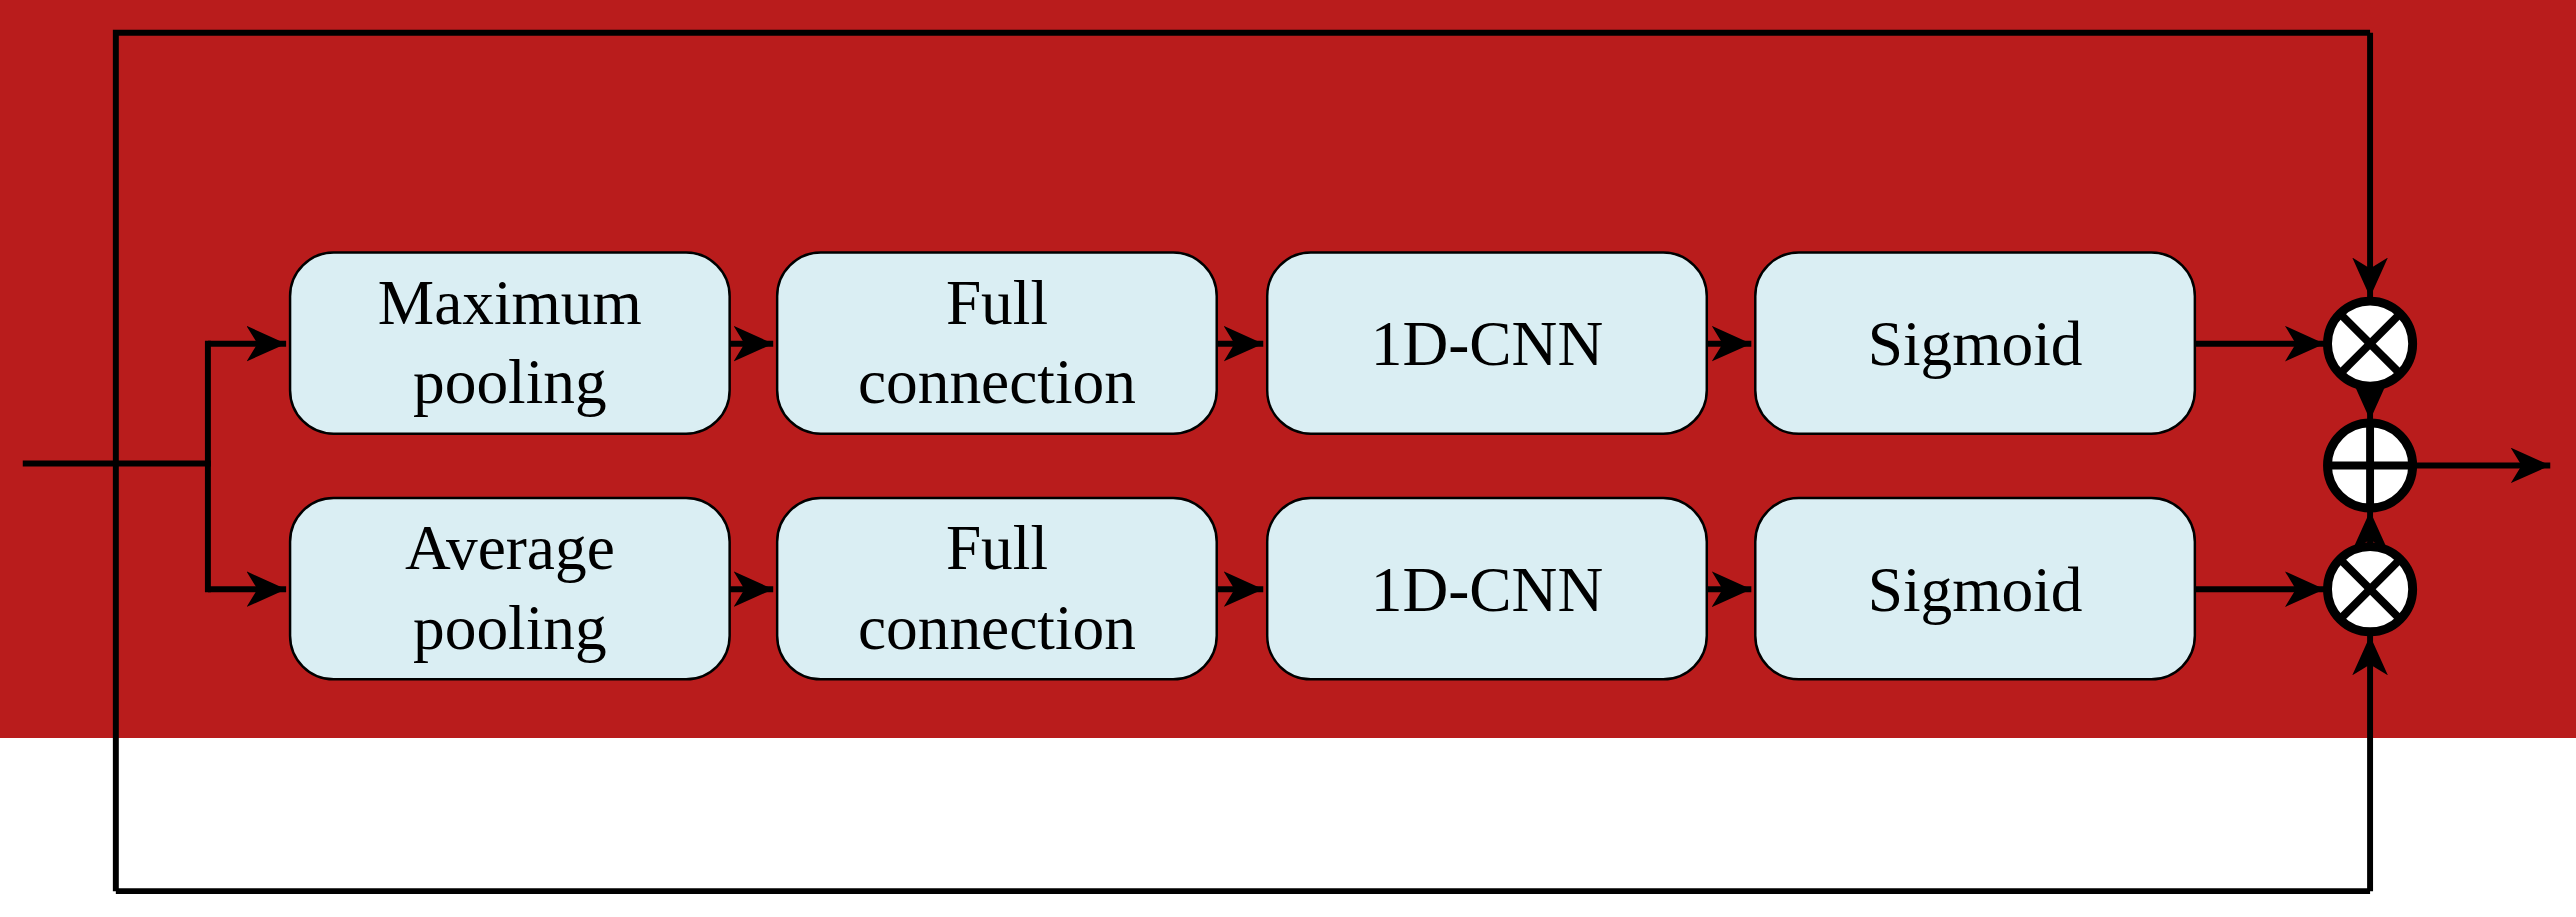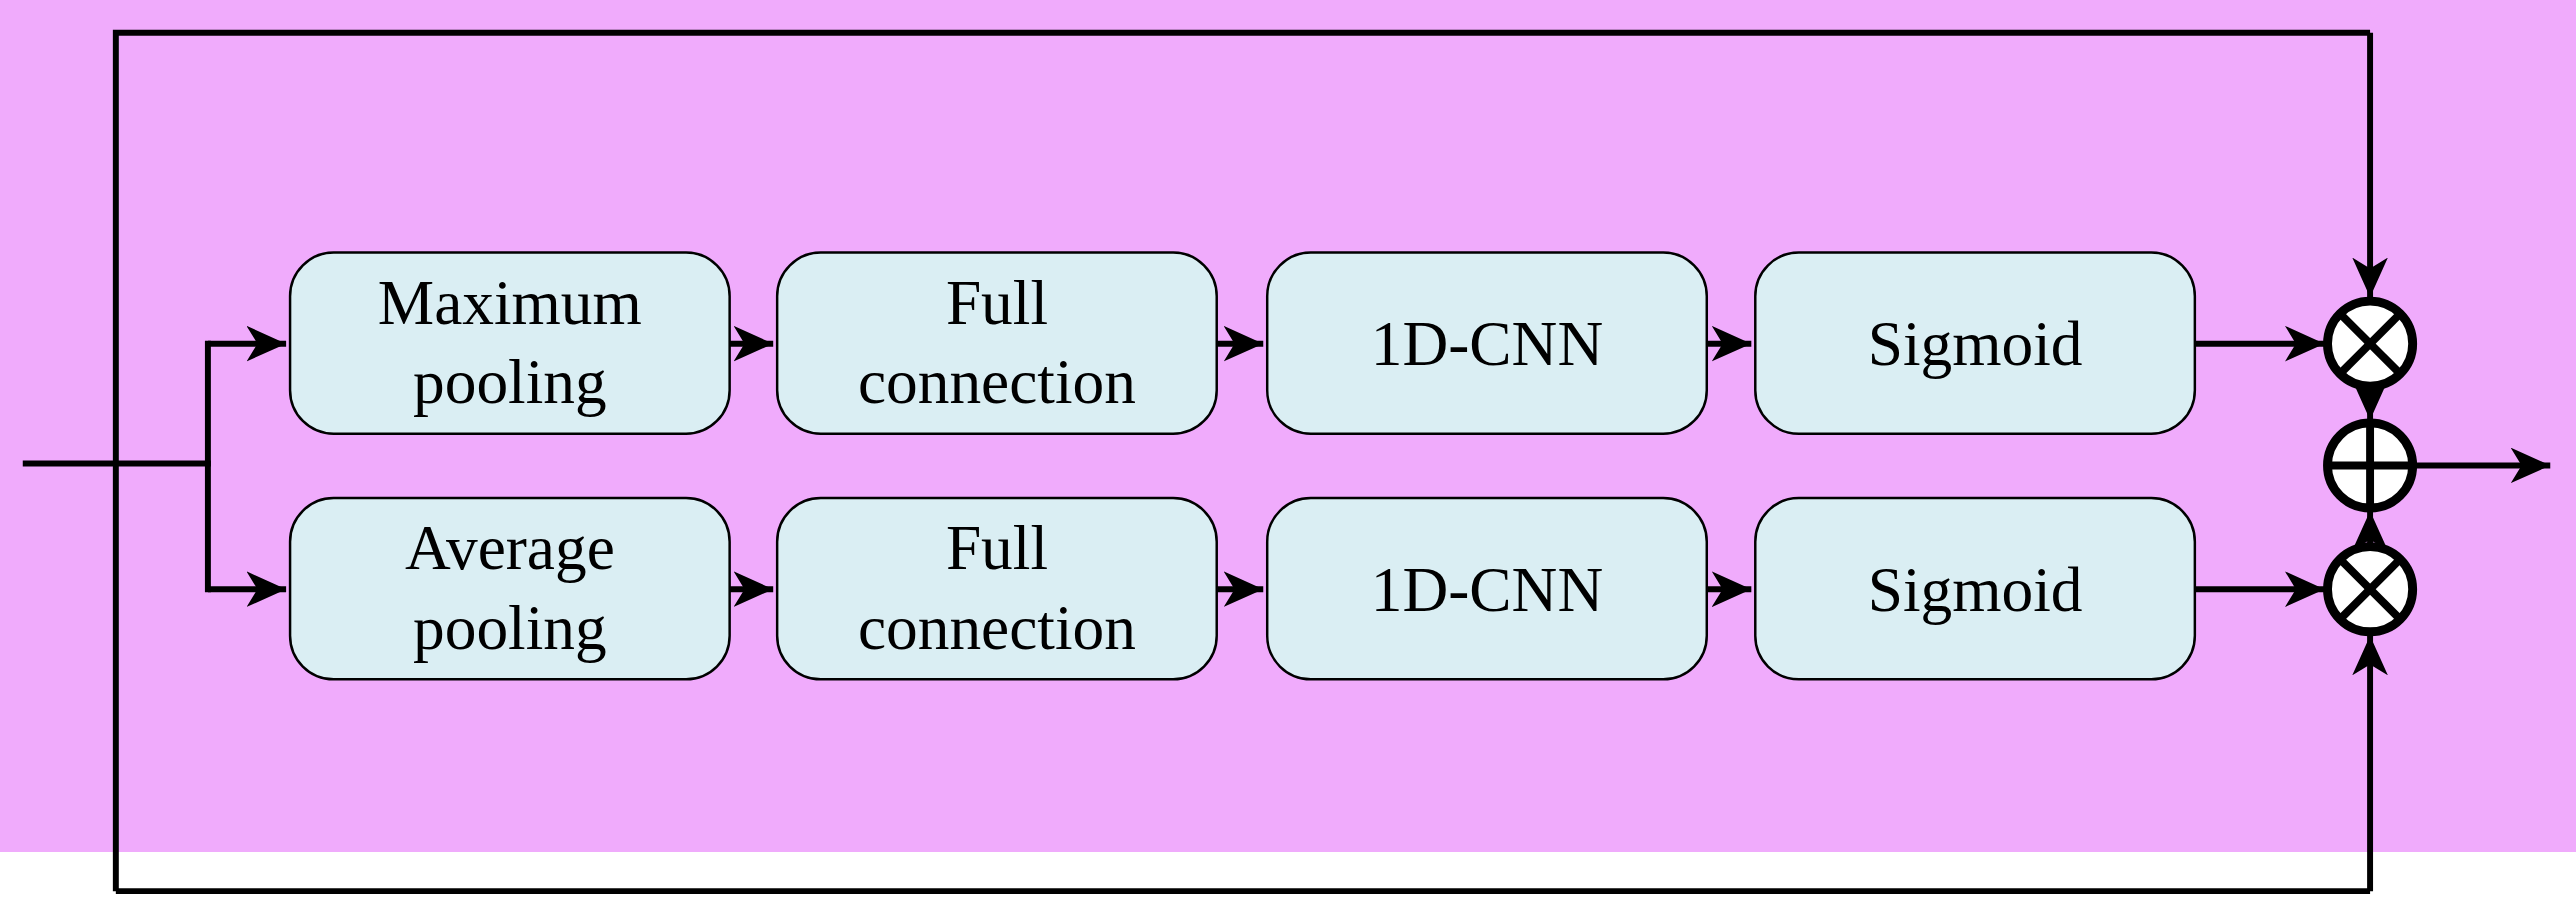--- a/index.html
+++ b/index.html
@@ -6,22 +6,22 @@
     margin: 0;
     padding: 0;
     background: #ffffff;
     width: 2576px;
     height: 918px;
     overflow: hidden;
   }
   .diagram-wrap {
     position: relative;
     width: 2576px;
-    height: 852px;
-    background: #f0abfc;
+    height: 738px;
+    background: #b91c1c;
   }
   svg {
     display: block;
   }
   .box-label {
     font-family: "Liberation Serif", "DejaVu Serif", serif;
     font-size: 64px;
     fill: #000000;
     text-anchor: middle;
   }

